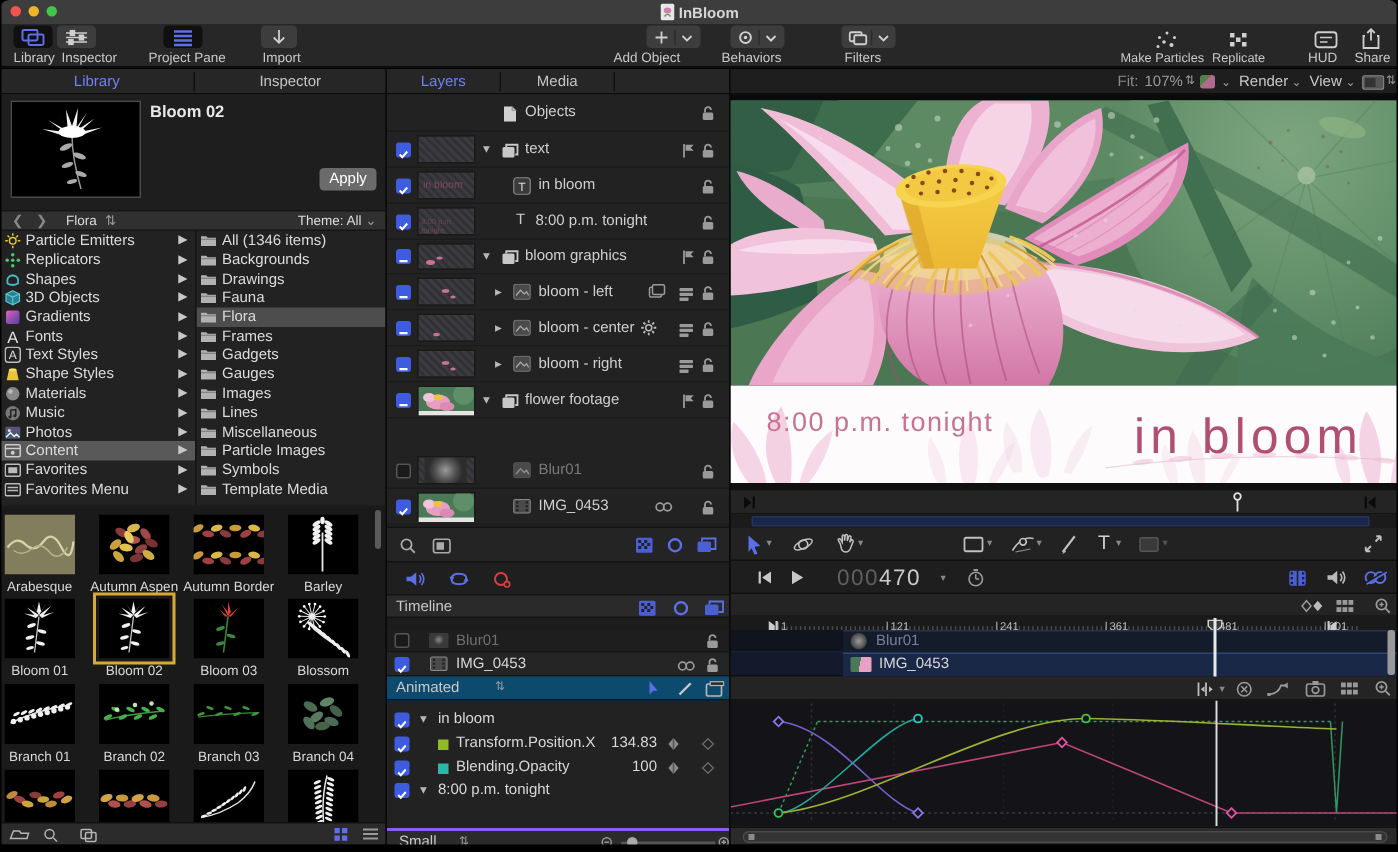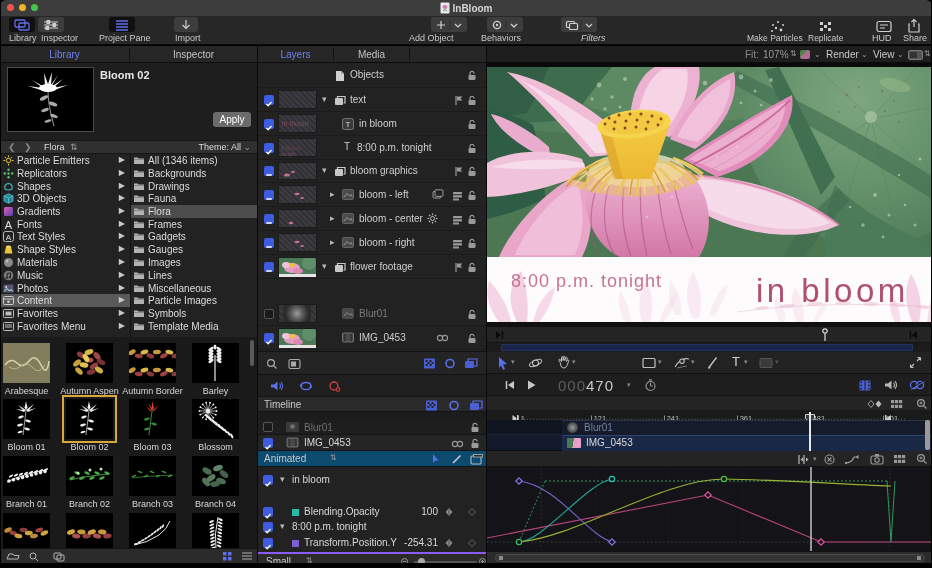--- a/index.html
+++ b/index.html
@@ -115,21 +115,21 @@
   <div class="tbtn" style="left:561px; width:36px; background:#3d3d3d;">
     <svg width="36" height="16" viewBox="0 0 36 16">
         <g stroke="#cfcfcf" stroke-width="1.2" fill="none">
           <rect x="5.5" y="4.5" width="8" height="6" rx="1"></rect>
           <rect x="8.5" y="6.5" width="8" height="6" rx="1" fill="#3d3d3d"></rect>
           <polyline points="25,7 28,10 31,7"></polyline>
         </g>
         <line x1="20" y1="3" x2="20" y2="13" stroke="#2c2c2c" stroke-width="1"></line>
       </svg>
   </div>
-  <div class="tlab" style="left:581px;font-style:italic;">Filters</div>
+  <div class="tlab" style="left:563px;">Filters</div>
 
   <div class="abs" style="left:768px; top:3px;">
     <svg width="20" height="15" viewBox="0 0 20 15">
         <g fill="#cfcfcf">
           <circle cx="10" cy="3" r="1"></circle>
           <circle cx="5" cy="6" r="1"></circle>
           <circle cx="15" cy="6" r="1"></circle>
           <circle cx="8" cy="9" r="1.2"></circle>
           <circle cx="13" cy="11" r="1.4"></circle>
           <circle cx="4" cy="12" r="1"></circle>
@@ -1174,20 +1174,35 @@
         <rect x="3.5" y="0.5" width="9" height="2.5" fill="#2a2a2a" stroke="#b8b8b8" stroke-width="0.8"></rect>
       </svg>
     </div>
 <div class="abs" style="left:0;top:427px;width:228px;height:15px;background:#222;">
       <div class="abs" style="left:5px;top:2px;width:10px;height:10px;background:#3d5ce0;border-radius:2px;"><svg width="10" height="10" viewBox="0 0 10 10">
           <path d="M2.5 5 L4.2 6.8 L7.5 3" stroke="#fff" stroke-width="1.3" fill="none"></path>
         </svg></div>
       <span class="abs" style="left:22px;top:1px;font-size:9px;color:#b8b8b8;">▾</span>
       <span class="abs" style="left:34px;top:1px;font-size:10px;color:#d8d8d8;">in bloom</span>
     </div>
+<div class="abs" style="left:0;top:443px;width:228px;height:15px;background:#222;">
+      <div class="abs" style="left:5px;top:2px;width:10px;height:10px;background:#3d5ce0;border-radius:2px;"><svg width="10" height="10" viewBox="0 0 10 10">
+          <path d="M2.5 5 L4.2 6.8 L7.5 3" stroke="#fff" stroke-width="1.3" fill="none"></path>
+        </svg></div>
+      <div style="position:absolute;left:34px;top:4px;width:7px;height:7px;background:#8fba2a;"></div>
+      <span class="abs" style="left:46px;top:1px;font-size:10px;color:#d8d8d8;">Transform.Position.X</span>
+      <span class="abs" style="left:130px;top:1px;width:50px;text-align:right;font-size:10px;color:#d8d8d8;">134.83</span>
+      <svg class="abs" style="left:185px;top:2px;" width="12" height="10" viewBox="0 0 12 10">
+        <path d="M6 1 L9.5 5 L6 9 L2.5 5 Z" fill="#8a8a8a"></path>
+        <path d="M6 1 L6 9" stroke="#555" stroke-width="1"></path>
+      </svg>
+      <svg class="abs" style="left:209px;top:2px;" width="10" height="10" viewBox="0 0 10 10">
+        <path d="M5 1.5 L8.5 5 L5 8.5 L1.5 5 Z" fill="none" stroke="#666" stroke-width="1"></path>
+      </svg>
+    </div>
 <div class="abs" style="left:0;top:459px;width:228px;height:15px;background:#222;">
       <div class="abs" style="left:5px;top:2px;width:10px;height:10px;background:#3d5ce0;border-radius:2px;"><svg width="10" height="10" viewBox="0 0 10 10">
           <path d="M2.5 5 L4.2 6.8 L7.5 3" stroke="#fff" stroke-width="1.3" fill="none"></path>
         </svg></div>
       <div style="position:absolute;left:34px;top:4px;width:7px;height:7px;background:#2ab8a8;"></div>
       <span class="abs" style="left:46px;top:1px;font-size:10px;color:#d8d8d8;">Blending.Opacity</span>
       <span class="abs" style="left:130px;top:1px;width:50px;text-align:right;font-size:10px;color:#d8d8d8;">100</span>
       <svg class="abs" style="left:185px;top:2px;" width="12" height="10" viewBox="0 0 12 10">
         <path d="M6 1 L9.5 5 L6 9 L2.5 5 Z" fill="#8a8a8a"></path>
         <path d="M6 1 L6 9" stroke="#555" stroke-width="1"></path>
@@ -1195,35 +1210,20 @@
       <svg class="abs" style="left:209px;top:2px;" width="10" height="10" viewBox="0 0 10 10">
         <path d="M5 1.5 L8.5 5 L5 8.5 L1.5 5 Z" fill="none" stroke="#666" stroke-width="1"></path>
       </svg>
     </div>
 <div class="abs" style="left:0;top:474px;width:228px;height:15px;background:#222;">
       <div class="abs" style="left:5px;top:2px;width:10px;height:10px;background:#3d5ce0;border-radius:2px;"><svg width="10" height="10" viewBox="0 0 10 10">
           <path d="M2.5 5 L4.2 6.8 L7.5 3" stroke="#fff" stroke-width="1.3" fill="none"></path>
         </svg></div>
       <span class="abs" style="left:22px;top:1px;font-size:9px;color:#b8b8b8;">▾</span>
       <span class="abs" style="left:34px;top:1px;font-size:10px;color:#d8d8d8;">8:00 p.m. tonight</span>
-    </div>
-<div class="abs" style="left:0;top:490px;width:228px;height:15px;background:#222;">
-      <div class="abs" style="left:5px;top:2px;width:10px;height:10px;background:#3d5ce0;border-radius:2px;"><svg width="10" height="10" viewBox="0 0 10 10">
-          <path d="M2.5 5 L4.2 6.8 L7.5 3" stroke="#fff" stroke-width="1.3" fill="none"></path>
-        </svg></div>
-      <div style="position:absolute;left:34px;top:4px;width:7px;height:7px;background:#7a5fd0;"></div>
-      <span class="abs" style="left:46px;top:1px;font-size:10px;color:#d8d8d8;">Transform.Position.Y</span>
-      <span class="abs" style="left:130px;top:1px;width:50px;text-align:right;font-size:10px;color:#d8d8d8;">-254.31</span>
-      <svg class="abs" style="left:185px;top:2px;" width="12" height="10" viewBox="0 0 12 10">
-        <path d="M6 1 L9.5 5 L6 9 L2.5 5 Z" fill="#8a8a8a"></path>
-        <path d="M6 1 L6 9" stroke="#555" stroke-width="1"></path>
-      </svg>
-      <svg class="abs" style="left:209px;top:2px;" width="10" height="10" viewBox="0 0 10 10">
-        <path d="M5 1.5 L8.5 5 L5 8.5 L1.5 5 Z" fill="none" stroke="#666" stroke-width="1"></path>
-      </svg>
     </div>
 <div class="abs" style="left:0;top:506px;width:228px;height:13px;background:#2b2b2b;border-top:2px solid #8b5cf6;">
       <span class="abs" style="left:8px;top:2px;font-size:10px;color:#c8c8c8;">Small</span>
       <span class="abs" style="left:48px;top:2px;font-size:8px;color:#999;">⇅</span>
       <svg class="abs" style="left:142px;top:3px;" width="10" height="10" viewBox="0 0 10 10">
         <circle cx="4.5" cy="4.5" r="3" fill="none" stroke="#999" stroke-width="1"></circle>
         <line x1="6.8" y1="6.8" x2="9" y2="9" stroke="#999" stroke-width="1"></line>
         <line x1="3" y1="4.5" x2="6" y2="4.5" stroke="#999" stroke-width="1"></line>
       </svg>
       <div style="position:absolute;left:156px;top:7px;width:63px;height:2px;background:#555;border-radius:1px;"></div>

